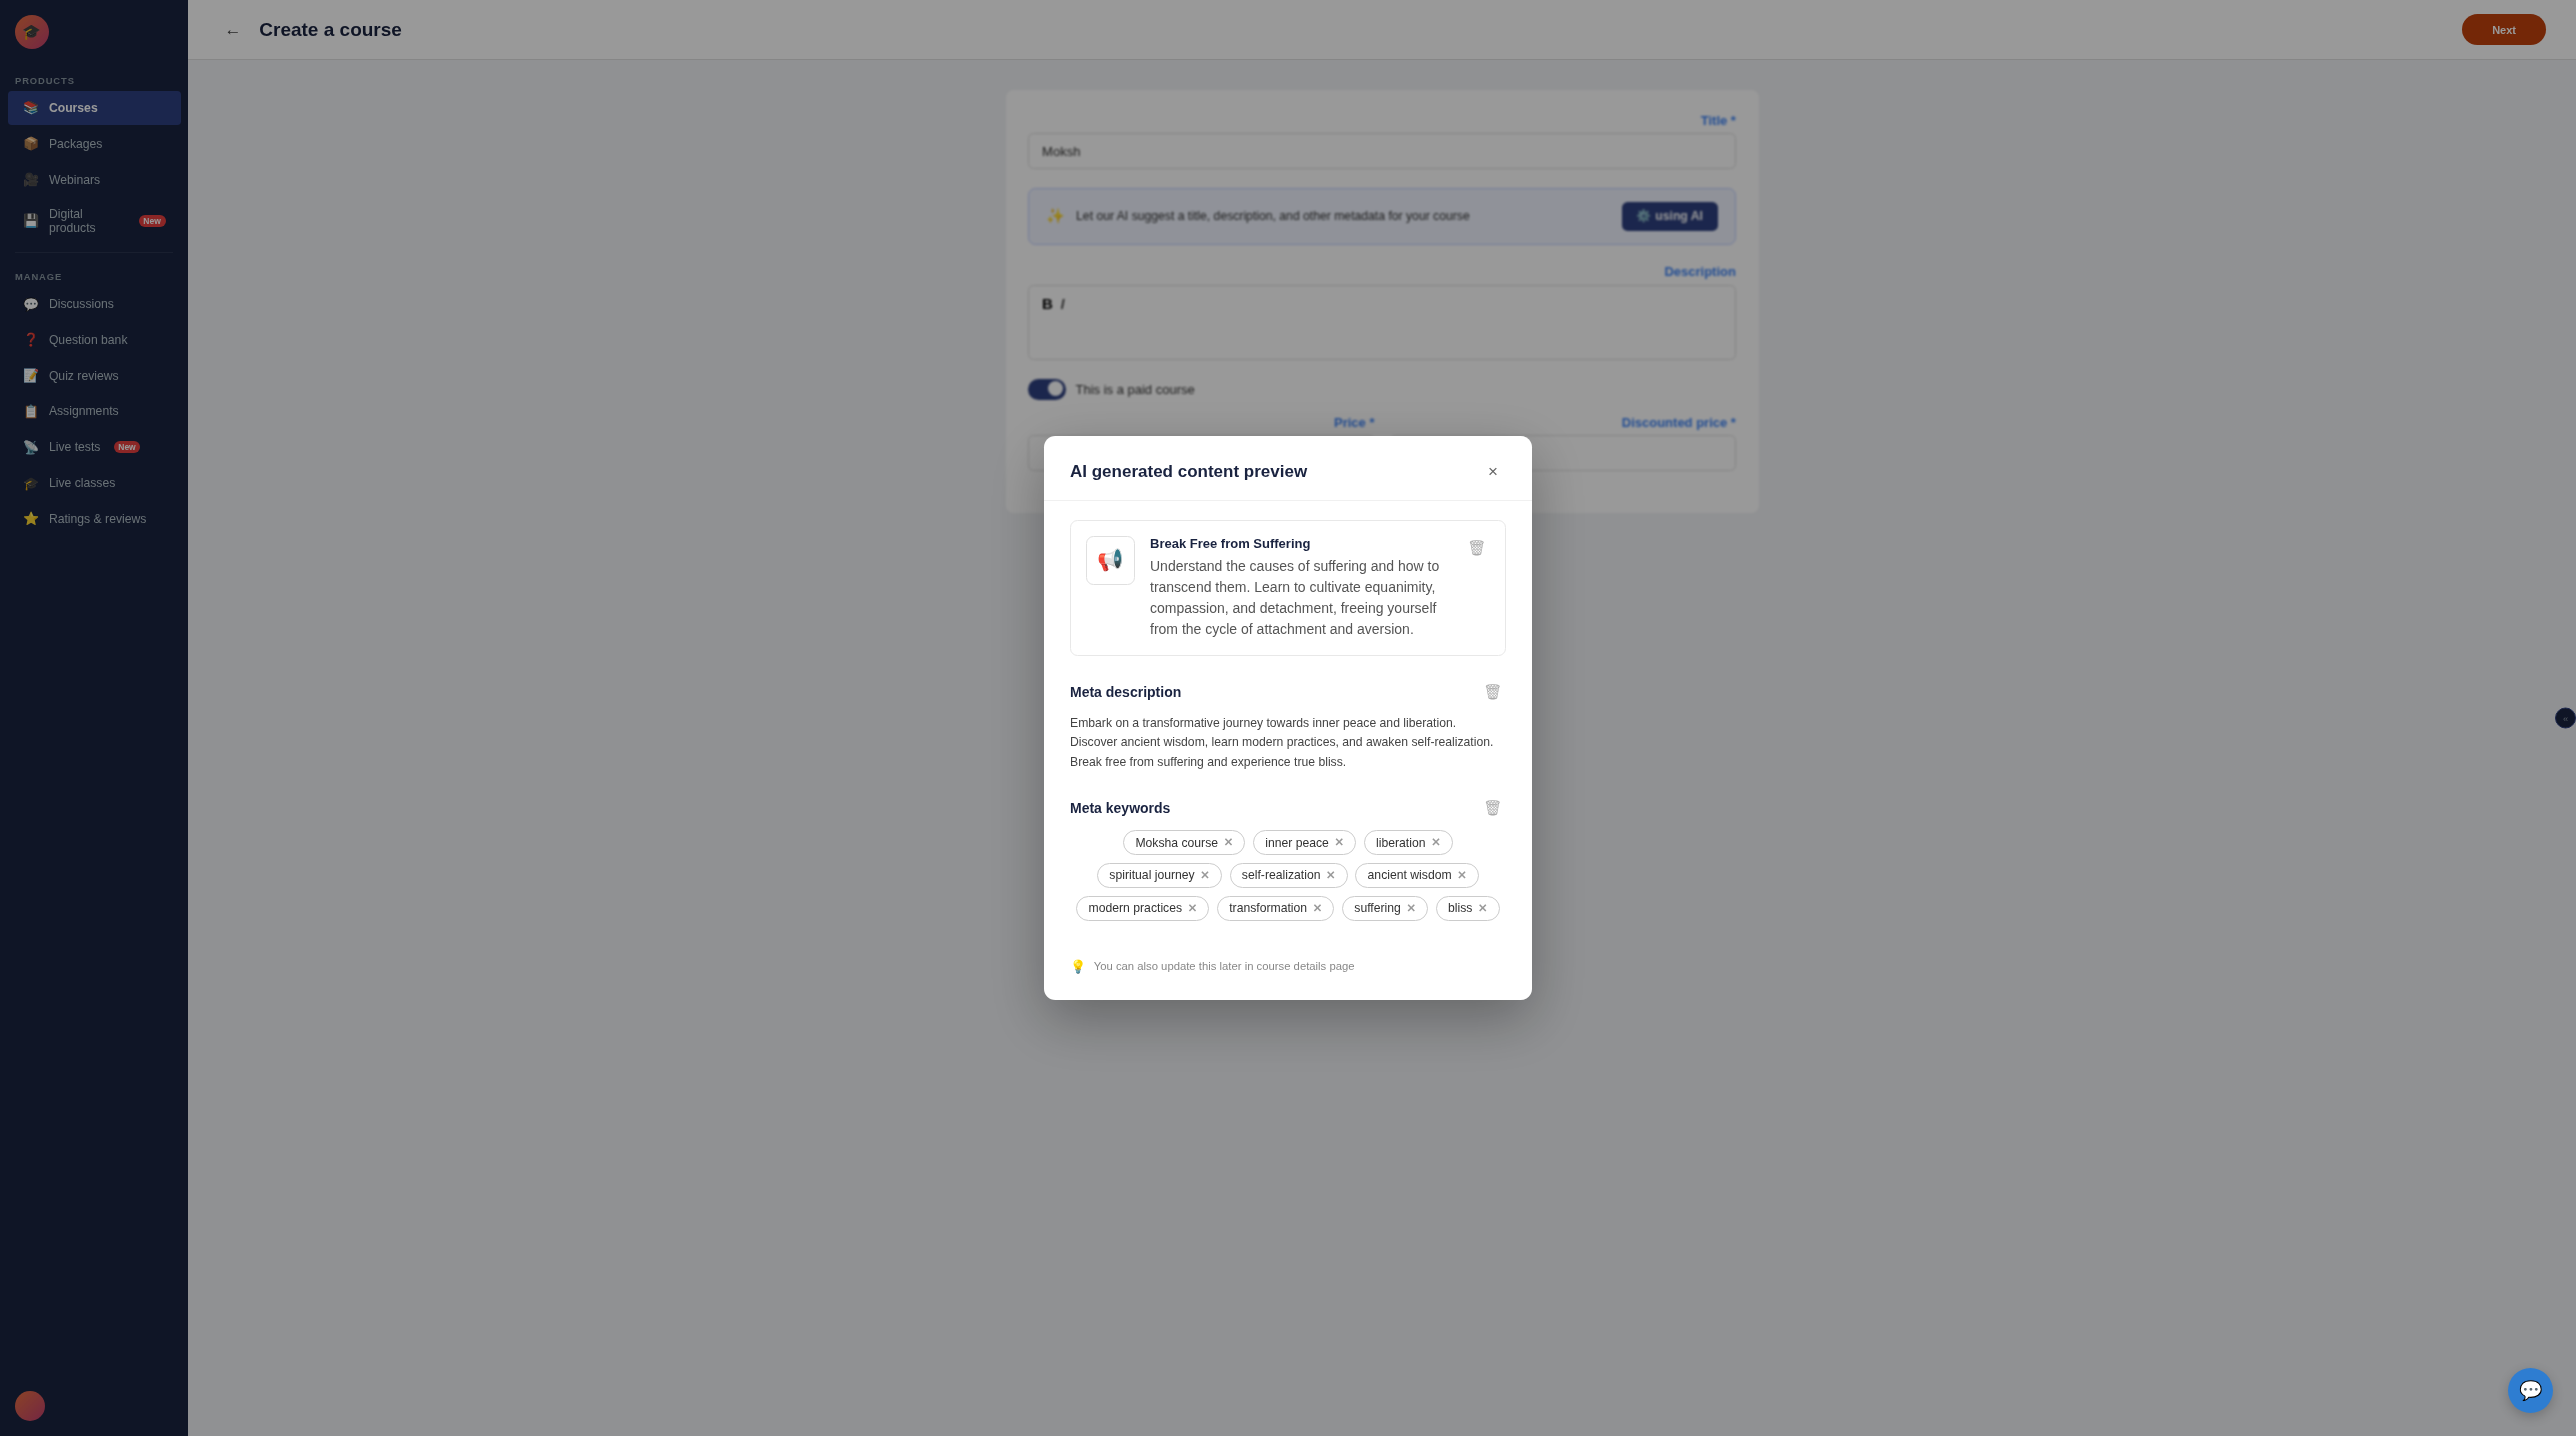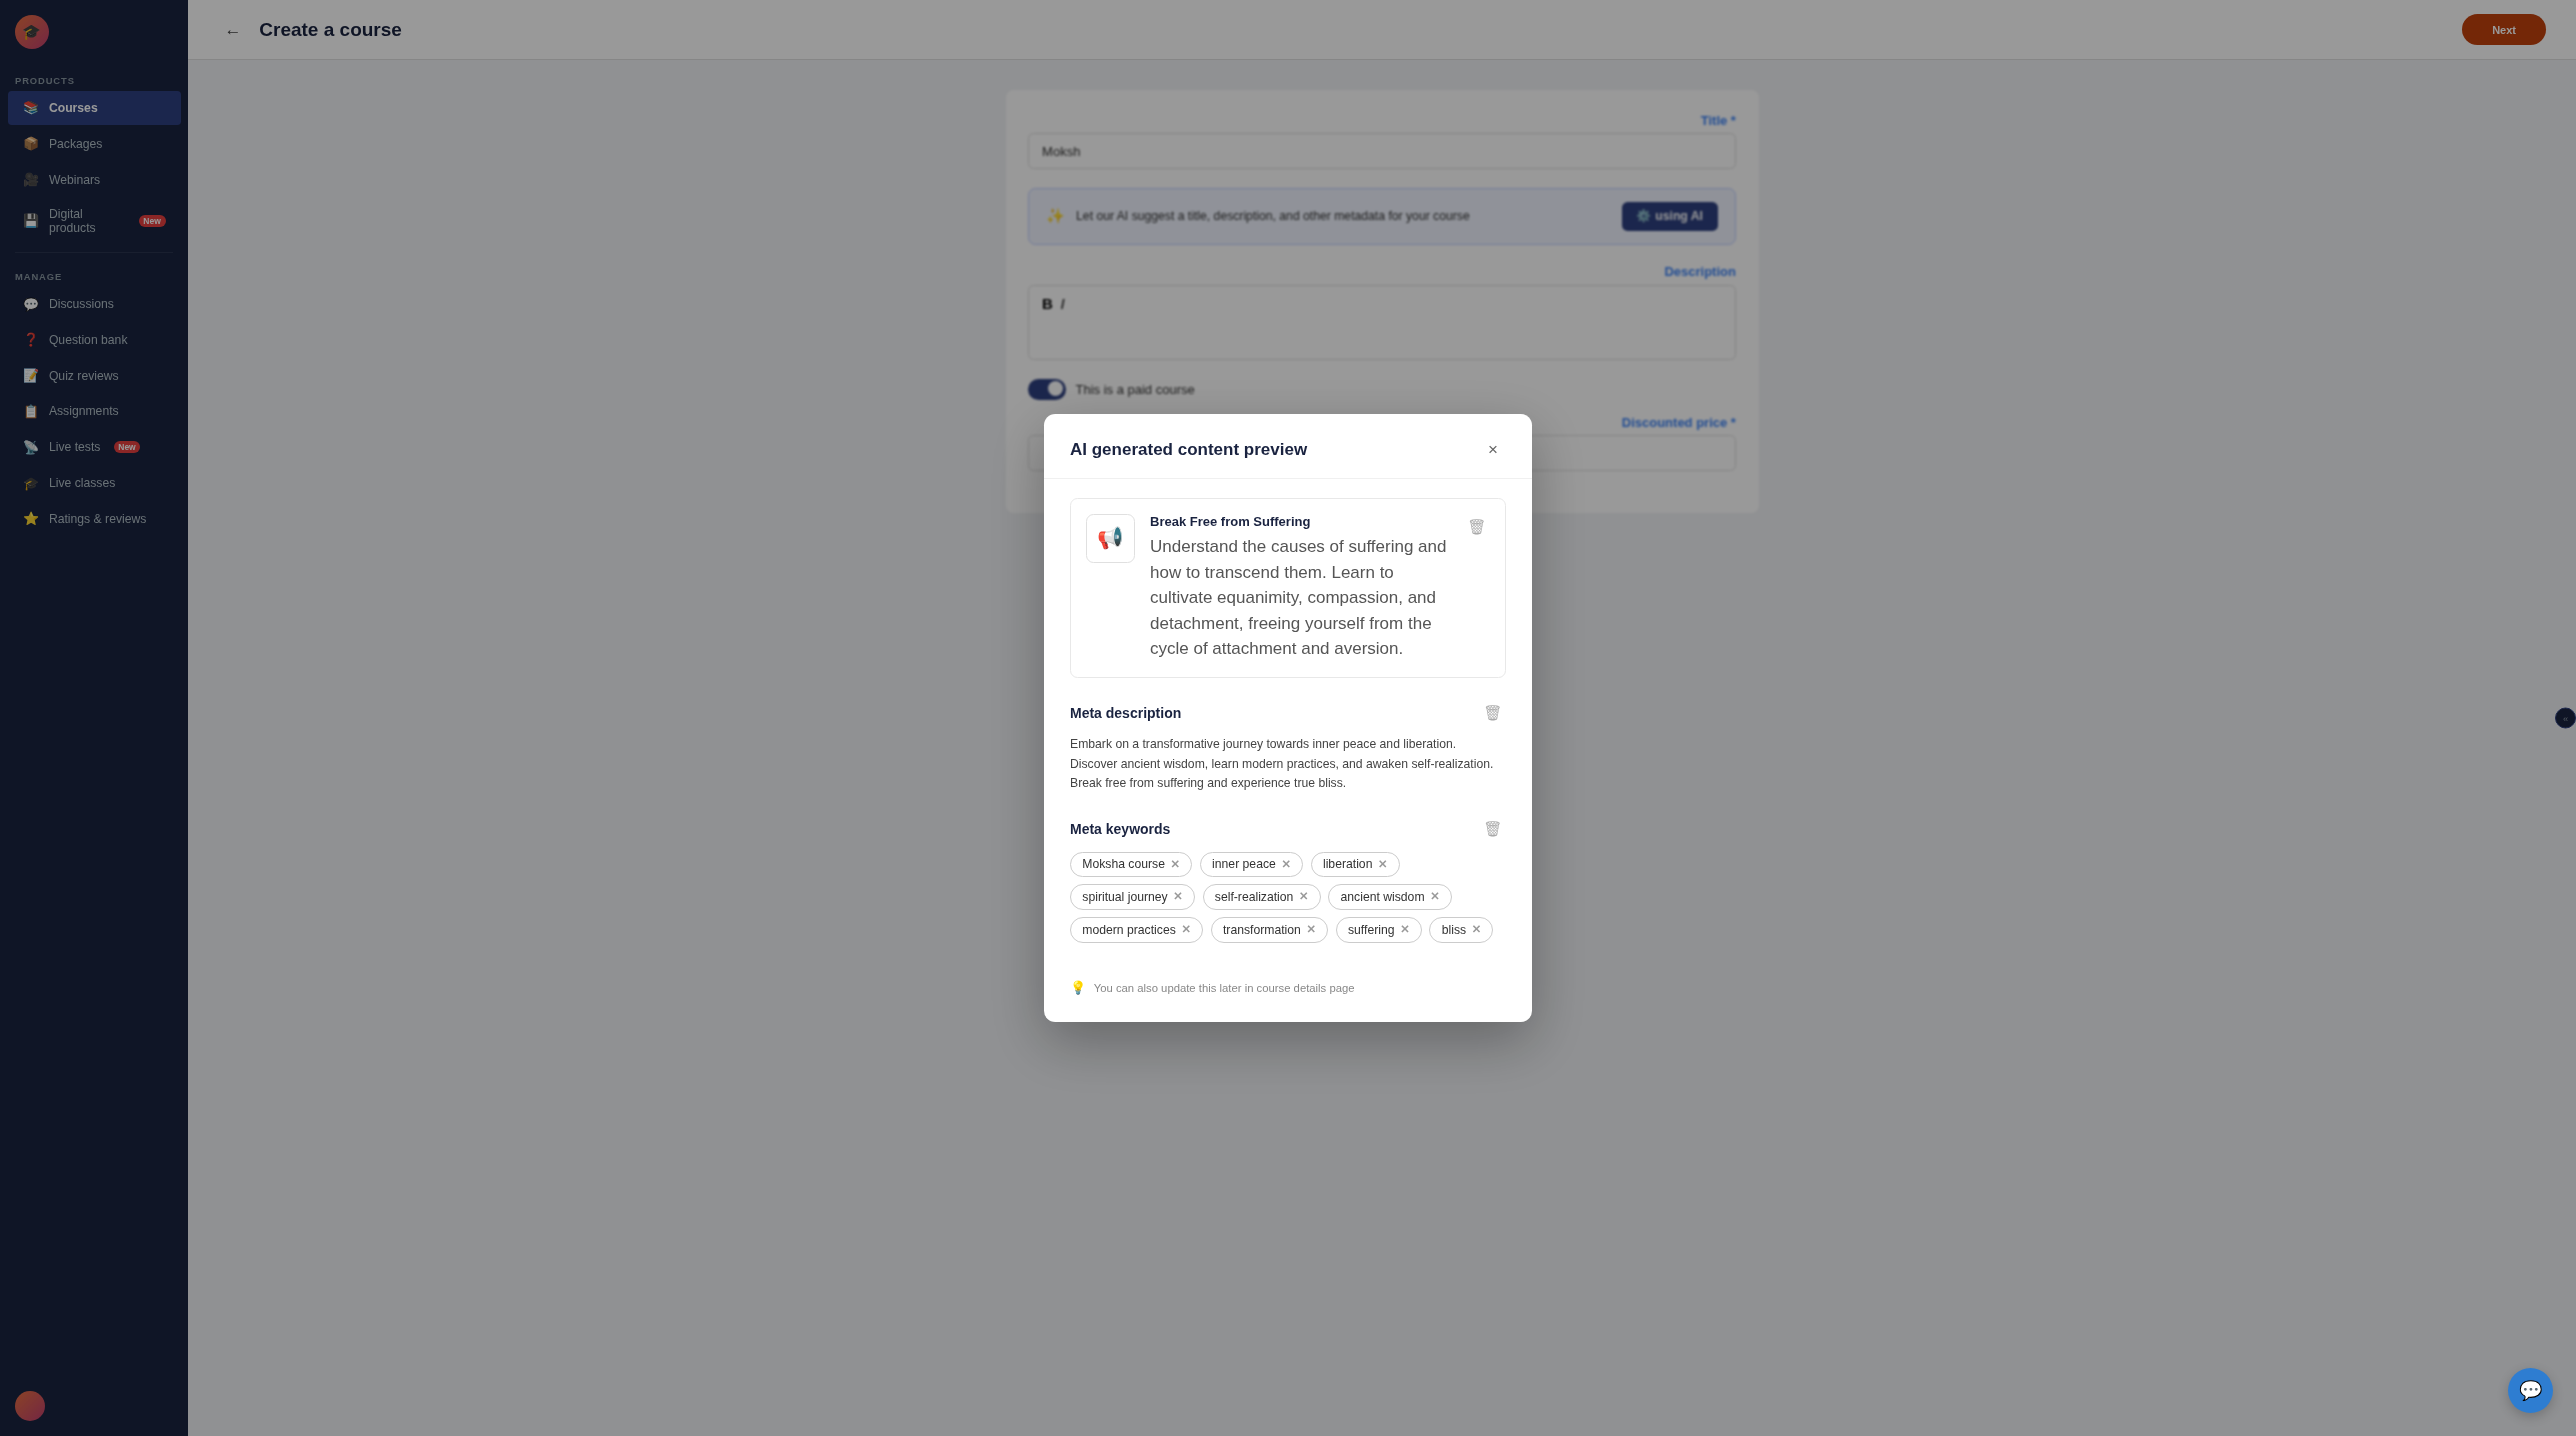--- a/index.html
+++ b/index.html
@@ -254,21 +254,21 @@
       display: flex; align-items: center; justify-content: center;
       font-size: 21px;
       flex-shrink: 0;
       color: #5080e0;
     }
     .course-info { flex: 1; }
     .course-name {
       font-size: 13px; font-weight: 700; color: #1a2340;
       margin-bottom: 5.6px;
     }
-    .course-desc { font-size: 17px; color: #555; line-height: 1.5; }
+    .course-desc { font-size: 14px; color: #555; line-height: 1.5; }
     .course-delete {
       color: #aaa; cursor: pointer; font-size: 15px;
       padding: 3.8px;
     }
 
     
     .modal-section {
       margin-bottom: 22.6px;
     }
     .modal-section-header {
@@ -289,20 +289,21 @@
       font-size: 12.2px;
       color: #444;
       line-height: 1.6;
     }
 
     
     .keywords-container {
       display: flex;
       flex-wrap: wrap;
       gap: 7.5px;
+      justify-content: center;
     }
     .keyword-tag {
       display: flex;
       align-items: center;
       gap: 5.6px;
       border: 0.9px solid #ccc;
       border-radius: 19px;
       padding: 4.7px 11.3px;
       font-size: 12.2px;
       color: #333;

